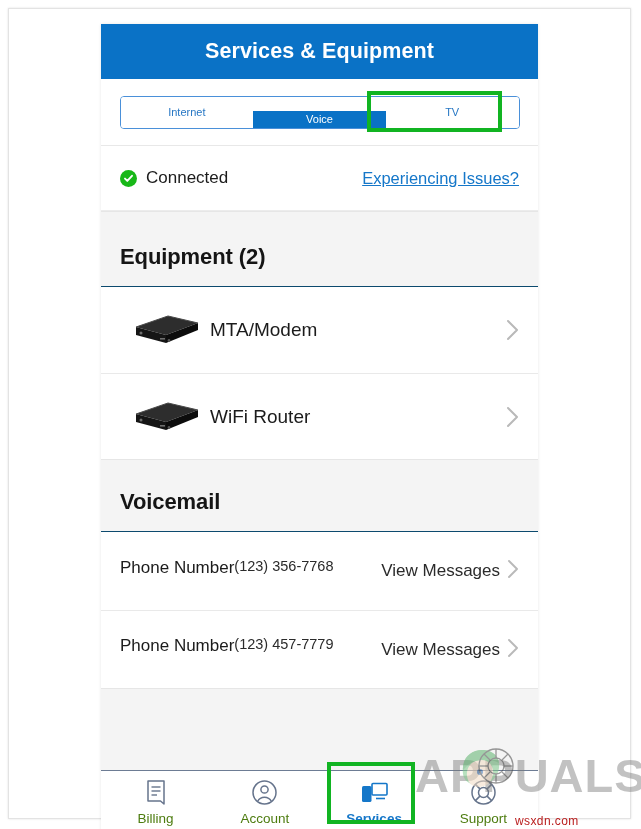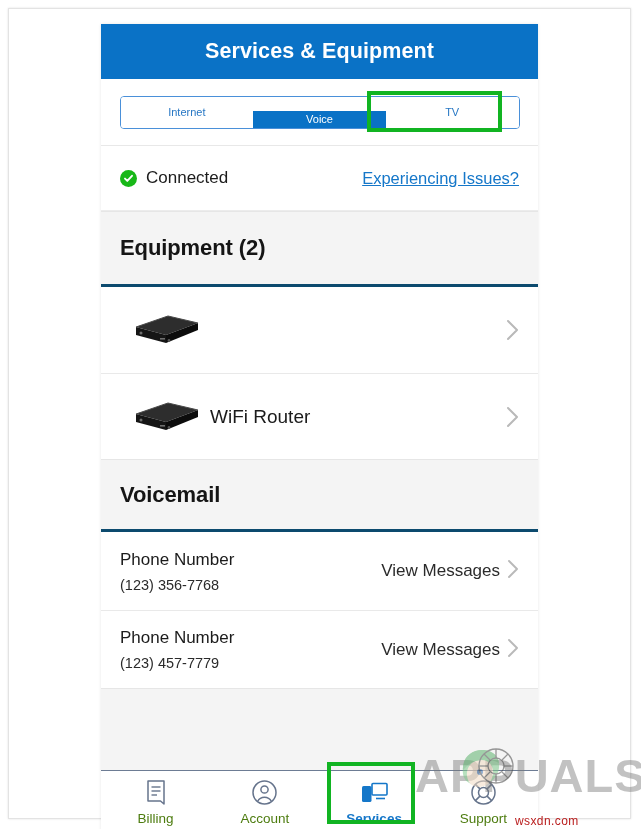--- a/index.html
+++ b/index.html
@@ -137,24 +137,24 @@
     margin-left: auto;
     font-size: 16.5px;
     color: #1577c9;
   }
 
   
   .section-head {
     flex: none;
     background: #f4f4f4;
     border-top: 1px solid #e6e6e6;
-    border-bottom: 3px solid #0c4a6e;
-    padding: 9px 19px;
-    display: flex;
-    align-items: center;
+    border-bottom: 1px solid #0c4a6e;
+    padding: 16px 19px;
+    display: flex;
+    align-items: flex-end;
     box-sizing: border-box;
   }
   #equipment-head { height: 76px; }
   #voicemail-head { height: 73px; }
   .section-title {
     font-size: 22px;
     font-weight: bold;
     color: #151515;
     letter-spacing: -.1px;
   }
@@ -194,21 +194,21 @@
   .vm-row {
     flex: none;
     height: 78px;
     display: flex;
     align-items: center;
     padding: 0 19px;
     background: #ffffff;
     box-sizing: border-box;
   }
   .vm-row + .vm-row { border-top: 1px solid #e9e9e9; }
-  .vm-left { display: flex; flex-direction: column; justify-content: center; }
+  .vm-left { display: flex; flex-direction: row; justify-content: center; }
   .vm-label {
     font-size: 17px;
     color: #1b1b1b;
     margin-bottom: 7px;
   }
   .vm-number {
     font-size: 14.5px;
     color: #2b2b2b;
   }
   .vm-action {
@@ -352,20 +352,21 @@
 
         <path d="M44 26 L76 14 L76 21 L44 34 Z" fill="#0c0c0c"></path>
 
         <path d="M14 18 L46 7 L76 14" fill="none" stroke="#4a4a4a" stroke-width="1"></path>
 
         <circle cx="19" cy="24" r="1.5" fill="#6e6e6e"></circle>
         <rect x="38" y="29" width="5" height="1.6" fill="#6e6e6e"></rect>
         <circle cx="47" cy="31.5" r="1.4" fill="#555"></circle>
       </svg>
     </span>
+    <span class="equip-name">MTA/Modem</span>
     <span class="chev">
       <svg width="13" height="22" viewBox="0 0 13 22" aria-hidden="true">
         <path d="M2 2 L11 11 L2 20" fill="none" stroke="#b9b9b9" stroke-width="2" stroke-linecap="round" stroke-linejoin="round"></path>
       </svg>
     </span>
   </div>
 
   <div class="equip-row">
     <span class="device-icon">
       <svg width="80" height="42" viewBox="0 0 80 42" aria-hidden="true">

